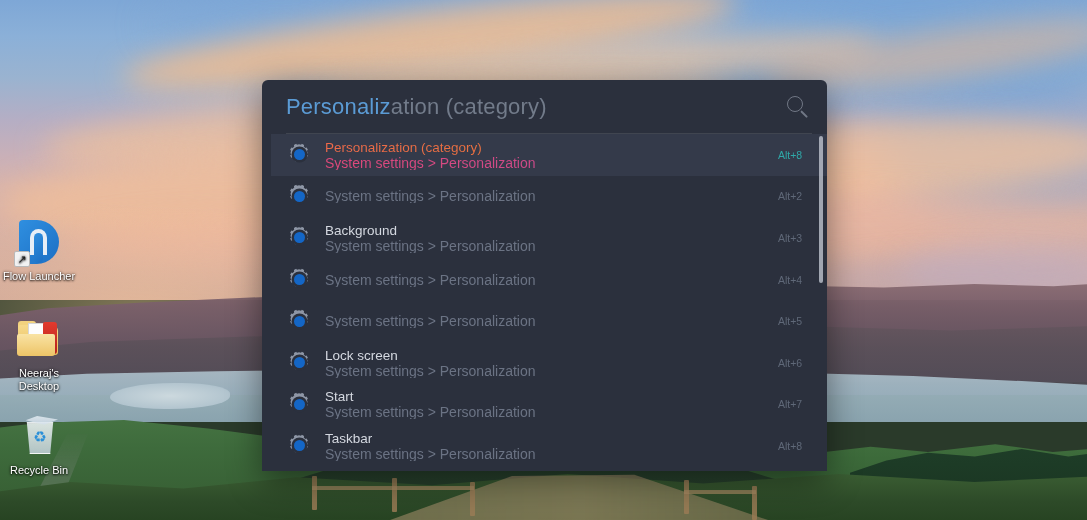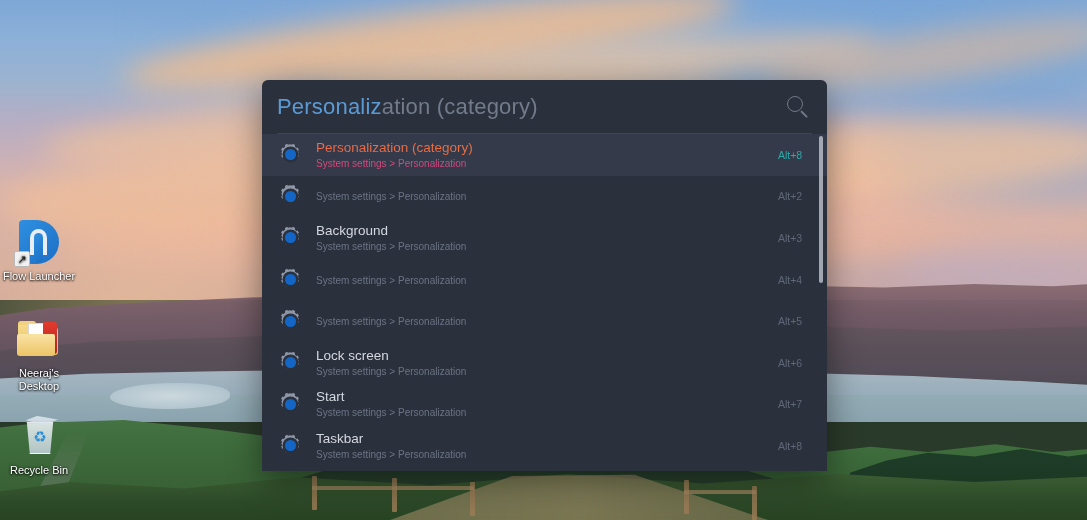--- a/index.html
+++ b/index.html
@@ -174,21 +174,21 @@
     text-shadow:none;
   }
 
   
   #launcher {
     position:absolute; left:262px; top:80px; width:565px; height:391px;
     background:#2b303d;
     border-radius:6px 6px 0 0;
     box-shadow:0 10px 34px rgba(0,0,0,.45);
     overflow:hidden;
-    display:flex; flex-direction:column;
+    display:flex; flex-direction:column;padding-left:9px;
   }
   .search-row {
     height:53px; flex:0 0 53px;
     display:flex; align-items:center;
     padding:0 16px 0 15px;
     position:relative;
   }
   .query-wrap {
     flex:1 1 auto; position:relative; overflow:hidden; white-space:nowrap;
     font-size:22px; line-height:26px; letter-spacing:.2px;
@@ -224,21 +224,21 @@
     position:absolute; left:7.5px; top:7.5px; width:11px; height:11px;
     background:#1466c6; border-radius:50%;
     box-shadow:0 0 0 2.5px #2b303d;
   }
   .r-text { flex:1 1 auto; min-width:0; overflow:hidden; }
   .r-title {
     font-size:13.5px; line-height:16px; color:#d4d8e0;
     white-space:nowrap; overflow:hidden; text-overflow:ellipsis;
   }
   .r-sub {
-    font-size:10px; line-height:13px; color:#6b7384; margin-top:1px;
+    font-size:14px; line-height:13px; color:#6b7384; margin-top:1px;
     white-space:nowrap; overflow:hidden; text-overflow:ellipsis;
   }
   .selected .r-title {
     background:linear-gradient(90deg,#ef6a4a 0%,#e9713f 40%,#d8a23a 85%,#cfae3c 100%);
     -webkit-background-clip:text; background-clip:text;
     -webkit-text-fill-color:transparent; color:transparent;
   }
   .selected .r-sub {
     background:linear-gradient(90deg,#e0487a 0%,#cf4a88 45%,#a04aa8 100%);
     -webkit-background-clip:text; background-clip:text;

